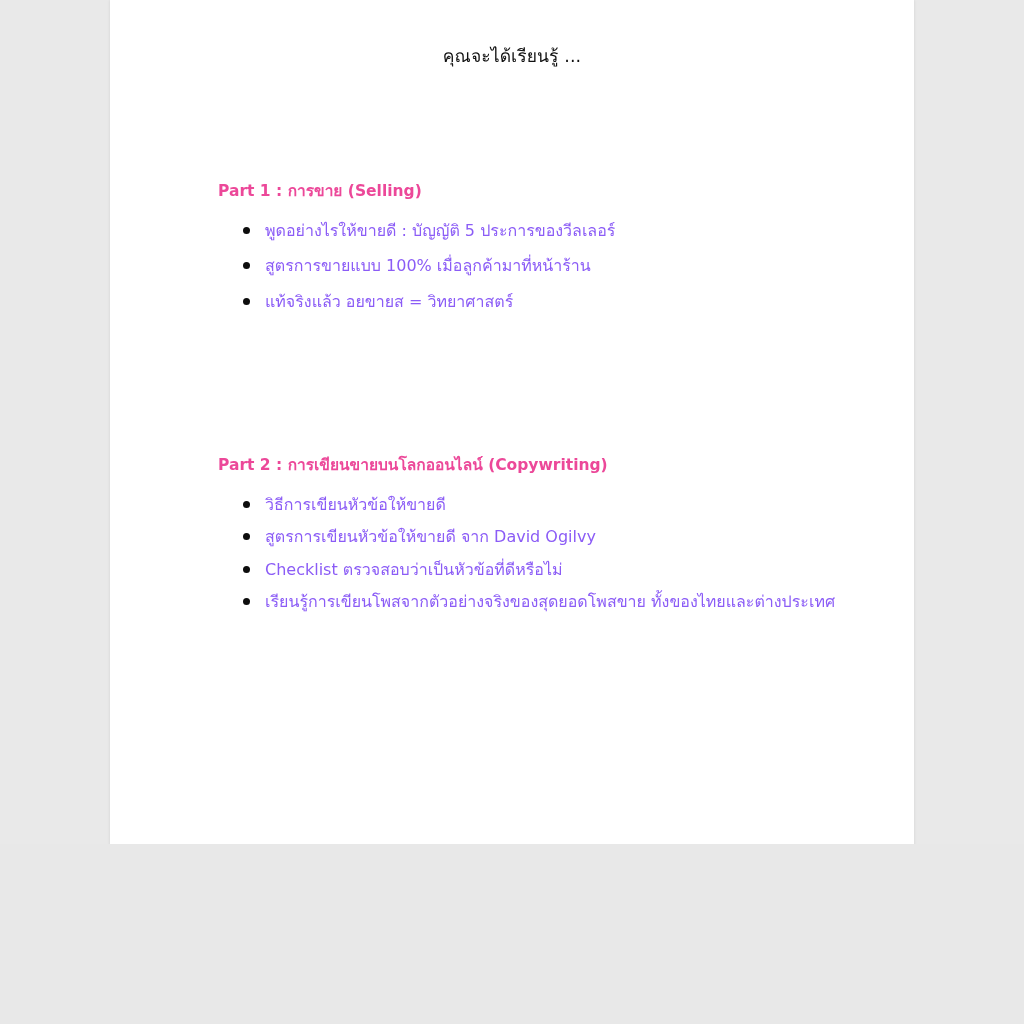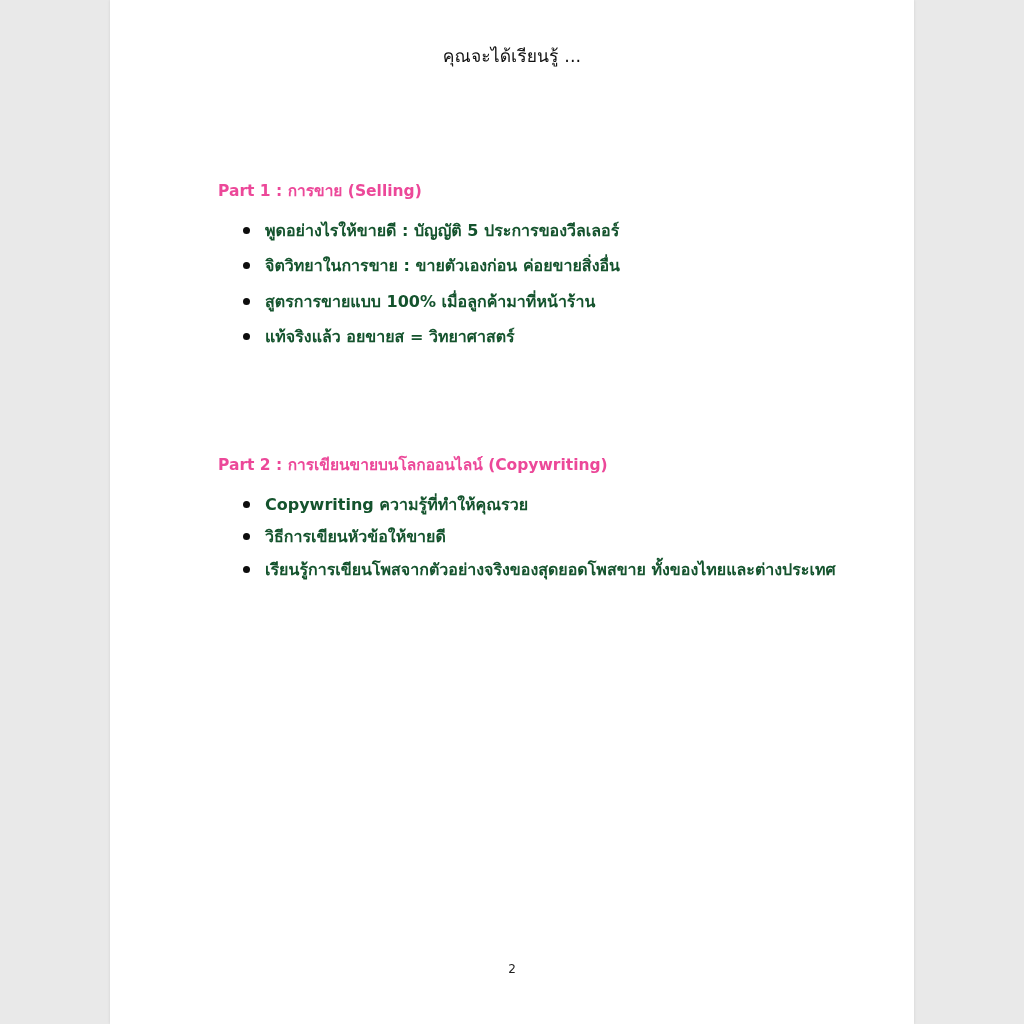--- a/index.html
+++ b/index.html
@@ -6,21 +6,21 @@
     margin: 0;
     padding: 0;
     width: 1024px;
     height: 1024px;
     background: #e8e8e8;
     font-family: "DejaVu Sans", "Liberation Sans", sans-serif;
   }
   .viewport {
     position: relative;
     width: 1024px;
-    height: 1024px;
+    height: 844px;
     background: #e9e9e9;
     overflow: hidden;
   }
   .page {
     position: absolute;
     left: 110px;
     top: 0;
     width: 804px;
     height: 1024px;
     background: #ffffff;
@@ -60,23 +60,22 @@
     list-style: none;
     margin: 0;
     padding: 0;
   }
   ul.bullets li {
     position: relative;
     padding-left: 155px;
     padding-right: 60px;
     font-size: 16px;
     line-height: 1.52;
-    color: #14532d;
+    color: #8b5cf6;
     margin-bottom: 11px;
-    font-weight: bold;
   }
   ul.bullets.tight li {
     padding-left: 155px;
     margin-bottom: 8px;
   }
   ul.bullets li .bullet-dot {
     position: absolute;
     left: 133px;
     top: 8px;
     width: 7px;
@@ -108,43 +107,43 @@
 
       <div class="section section-1">
         <div class="section-heading">Part 1 : การขาย (Selling)</div>
         <ul class="bullets">
           <li>
             <span class="bullet-dot"></span>
             <span class="txt">พูดอย่างไรให้ขายดี  : บัญญัติ 5 ประการของวีลเลอร์</span>
           </li>
           <li>
             <span class="bullet-dot"></span>
-            <span class="txt">จิตวิทยาในการขาย  : ขายตัวเองก่อน ค่อยขายสิ่งอื่น</span>
-          </li>
-          <li>
-            <span class="bullet-dot"></span>
             <span class="txt">สูตรการขายแบบ 100% เมื่อลูกค้ามาที่หน้าร้าน</span>
           </li>
           <li>
             <span class="bullet-dot"></span>
             <span class="txt">แท้จริงแล้ว อยขายส = วิทยาศาสตร์</span>
           </li>
         </ul>
       </div>
 
       <div class="section section-2">
         <div class="section-heading">Part 2 : การเขียนขายบนโลกออนไลน์ (Copywriting)</div>
         <ul class="bullets tight">
           <li>
             <span class="bullet-dot"></span>
-            <span class="txt">Copywriting ความรู้ที่ทำให้คุณรวย</span>
+            <span class="txt">วิธีการเขียนหัวข้อให้ขายดี</span>
           </li>
           <li>
             <span class="bullet-dot"></span>
-            <span class="txt">วิธีการเขียนหัวข้อให้ขายดี</span>
+            <span class="txt">สูตรการเขียนหัวข้อให้ขายดี จาก David Ogilvy</span>
+          </li>
+          <li>
+            <span class="bullet-dot"></span>
+            <span class="txt">Checklist ตรวจสอบว่าเป็นหัวข้อที่ดีหรือไม่</span>
           </li>
           <li>
             <span class="bullet-dot"></span>
             <span class="txt">เรียนรู้การเขียนโพสจากตัวอย่างจริงของสุดยอดโพสขาย ทั้งของไทยและต่างประเทศ</span>
           </li>
         </ul>
       </div>
 
       <div class="page-number">2</div>
 

